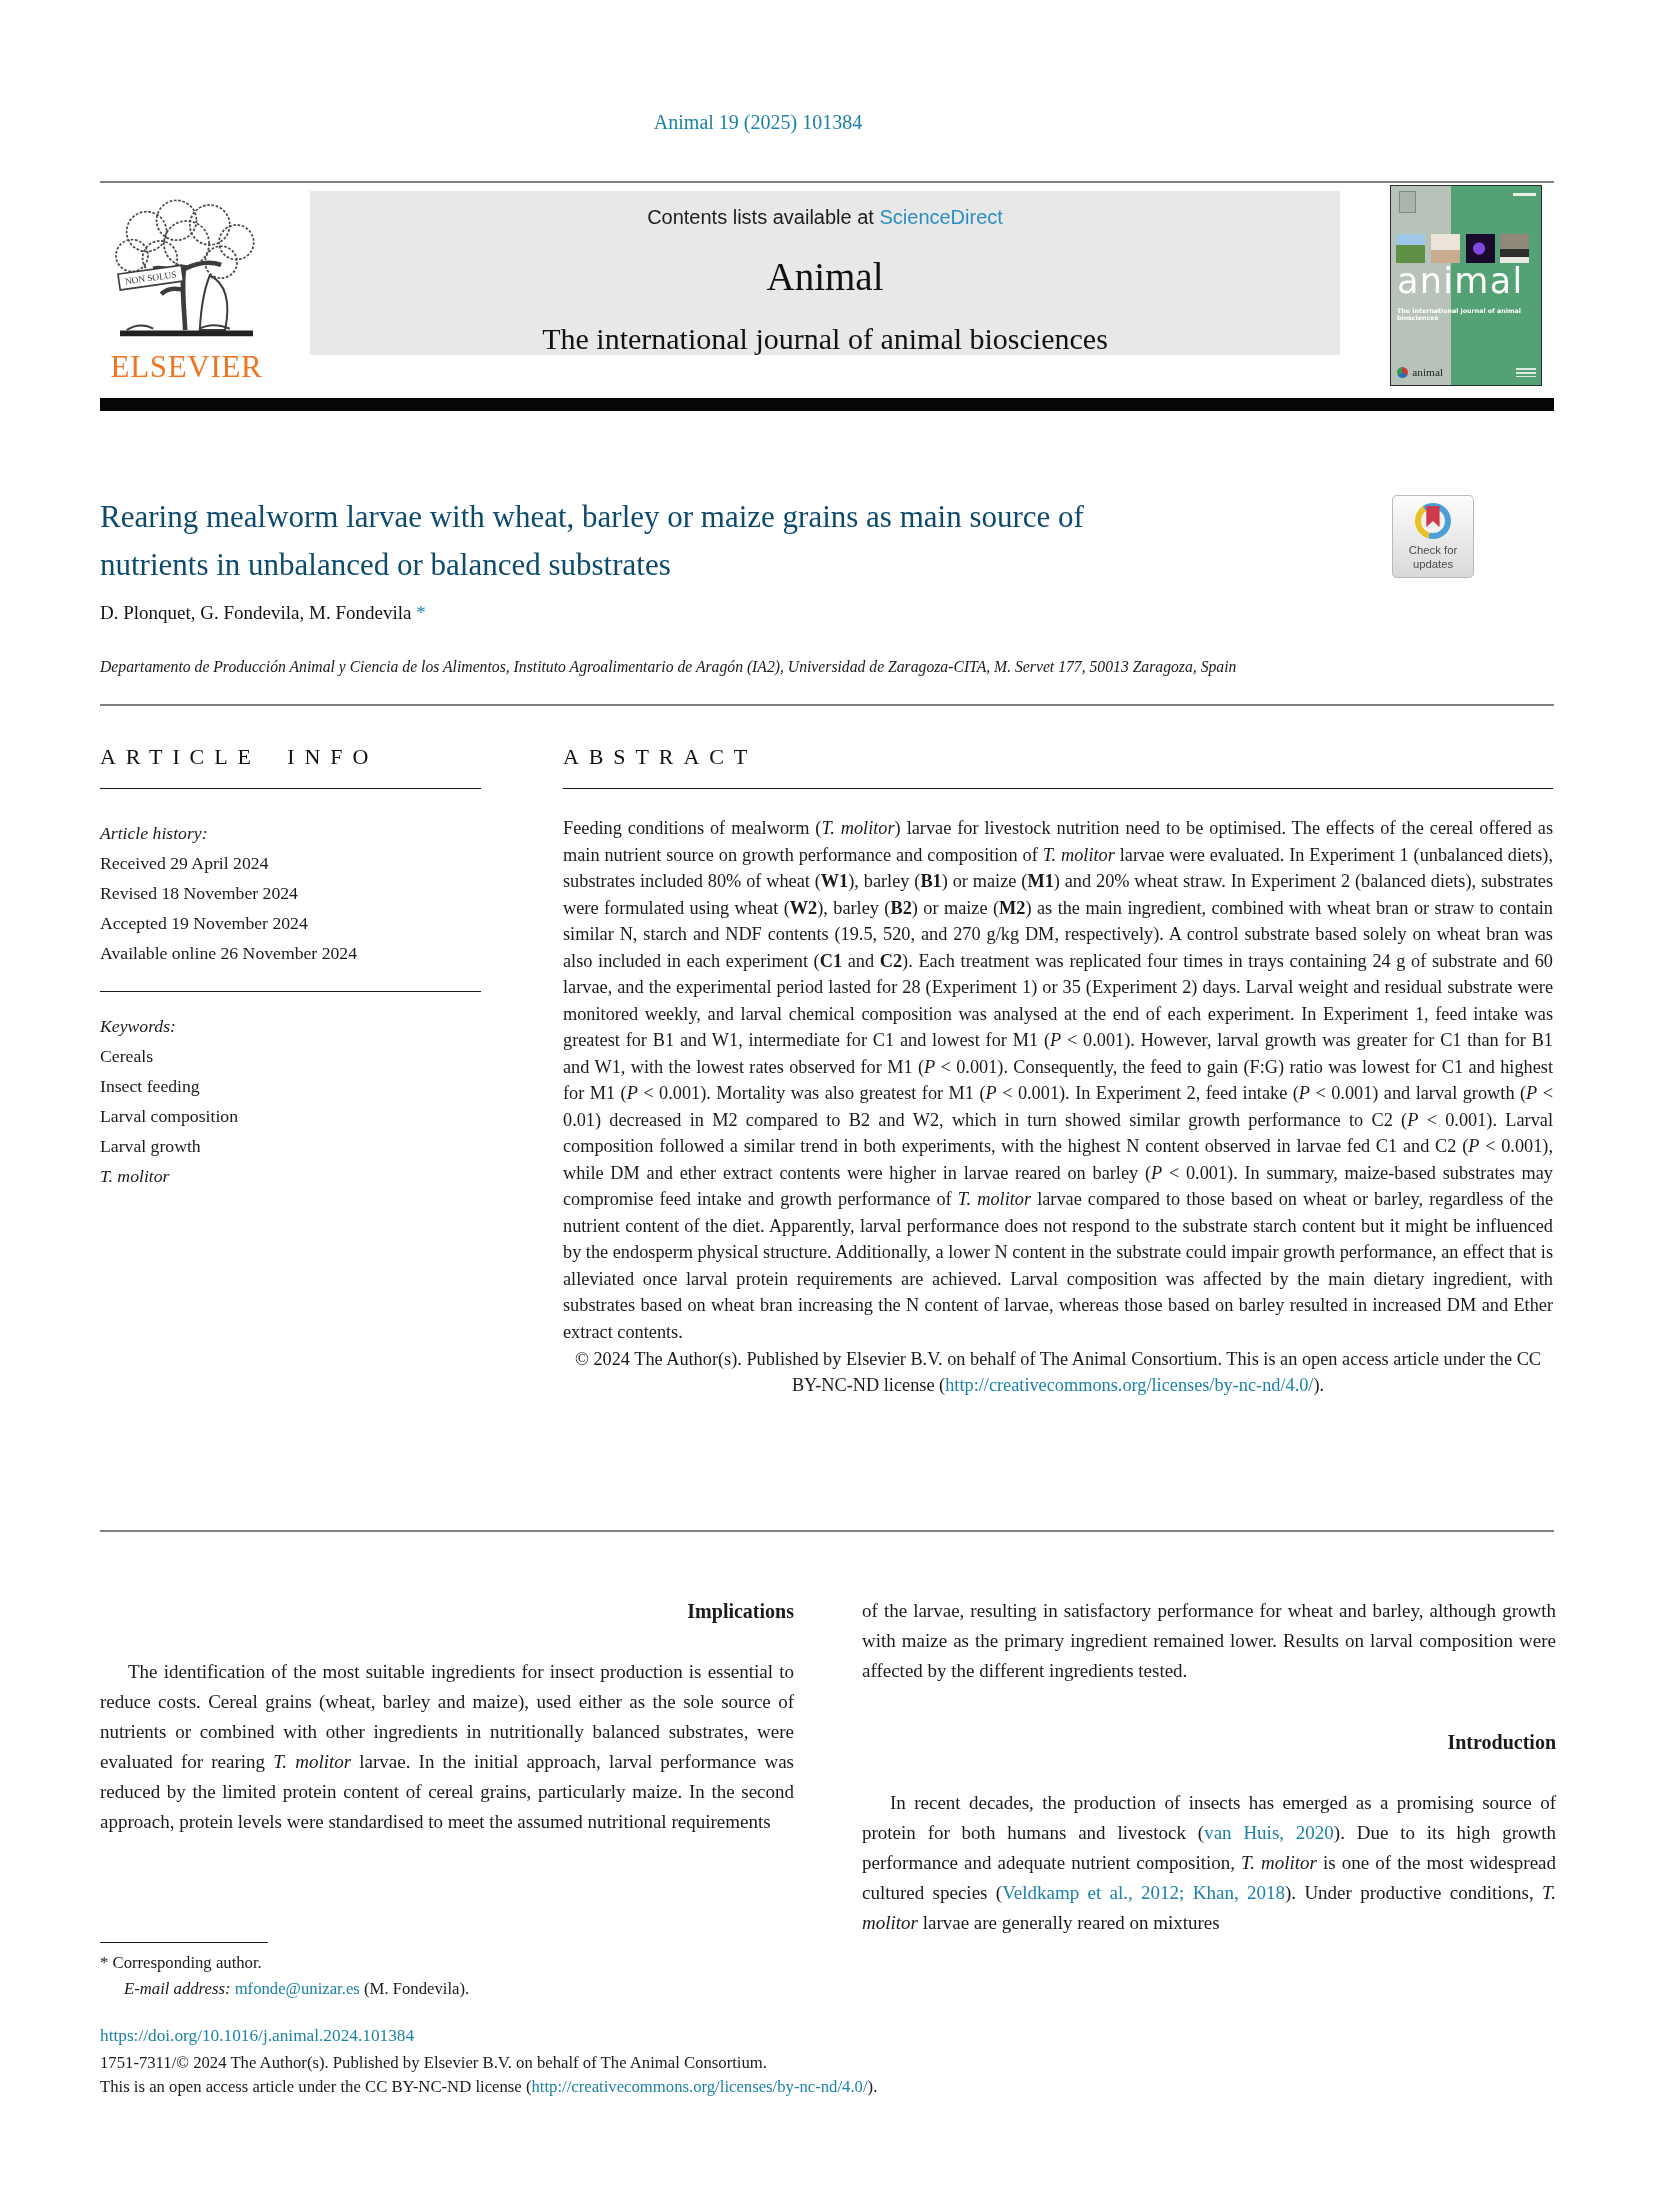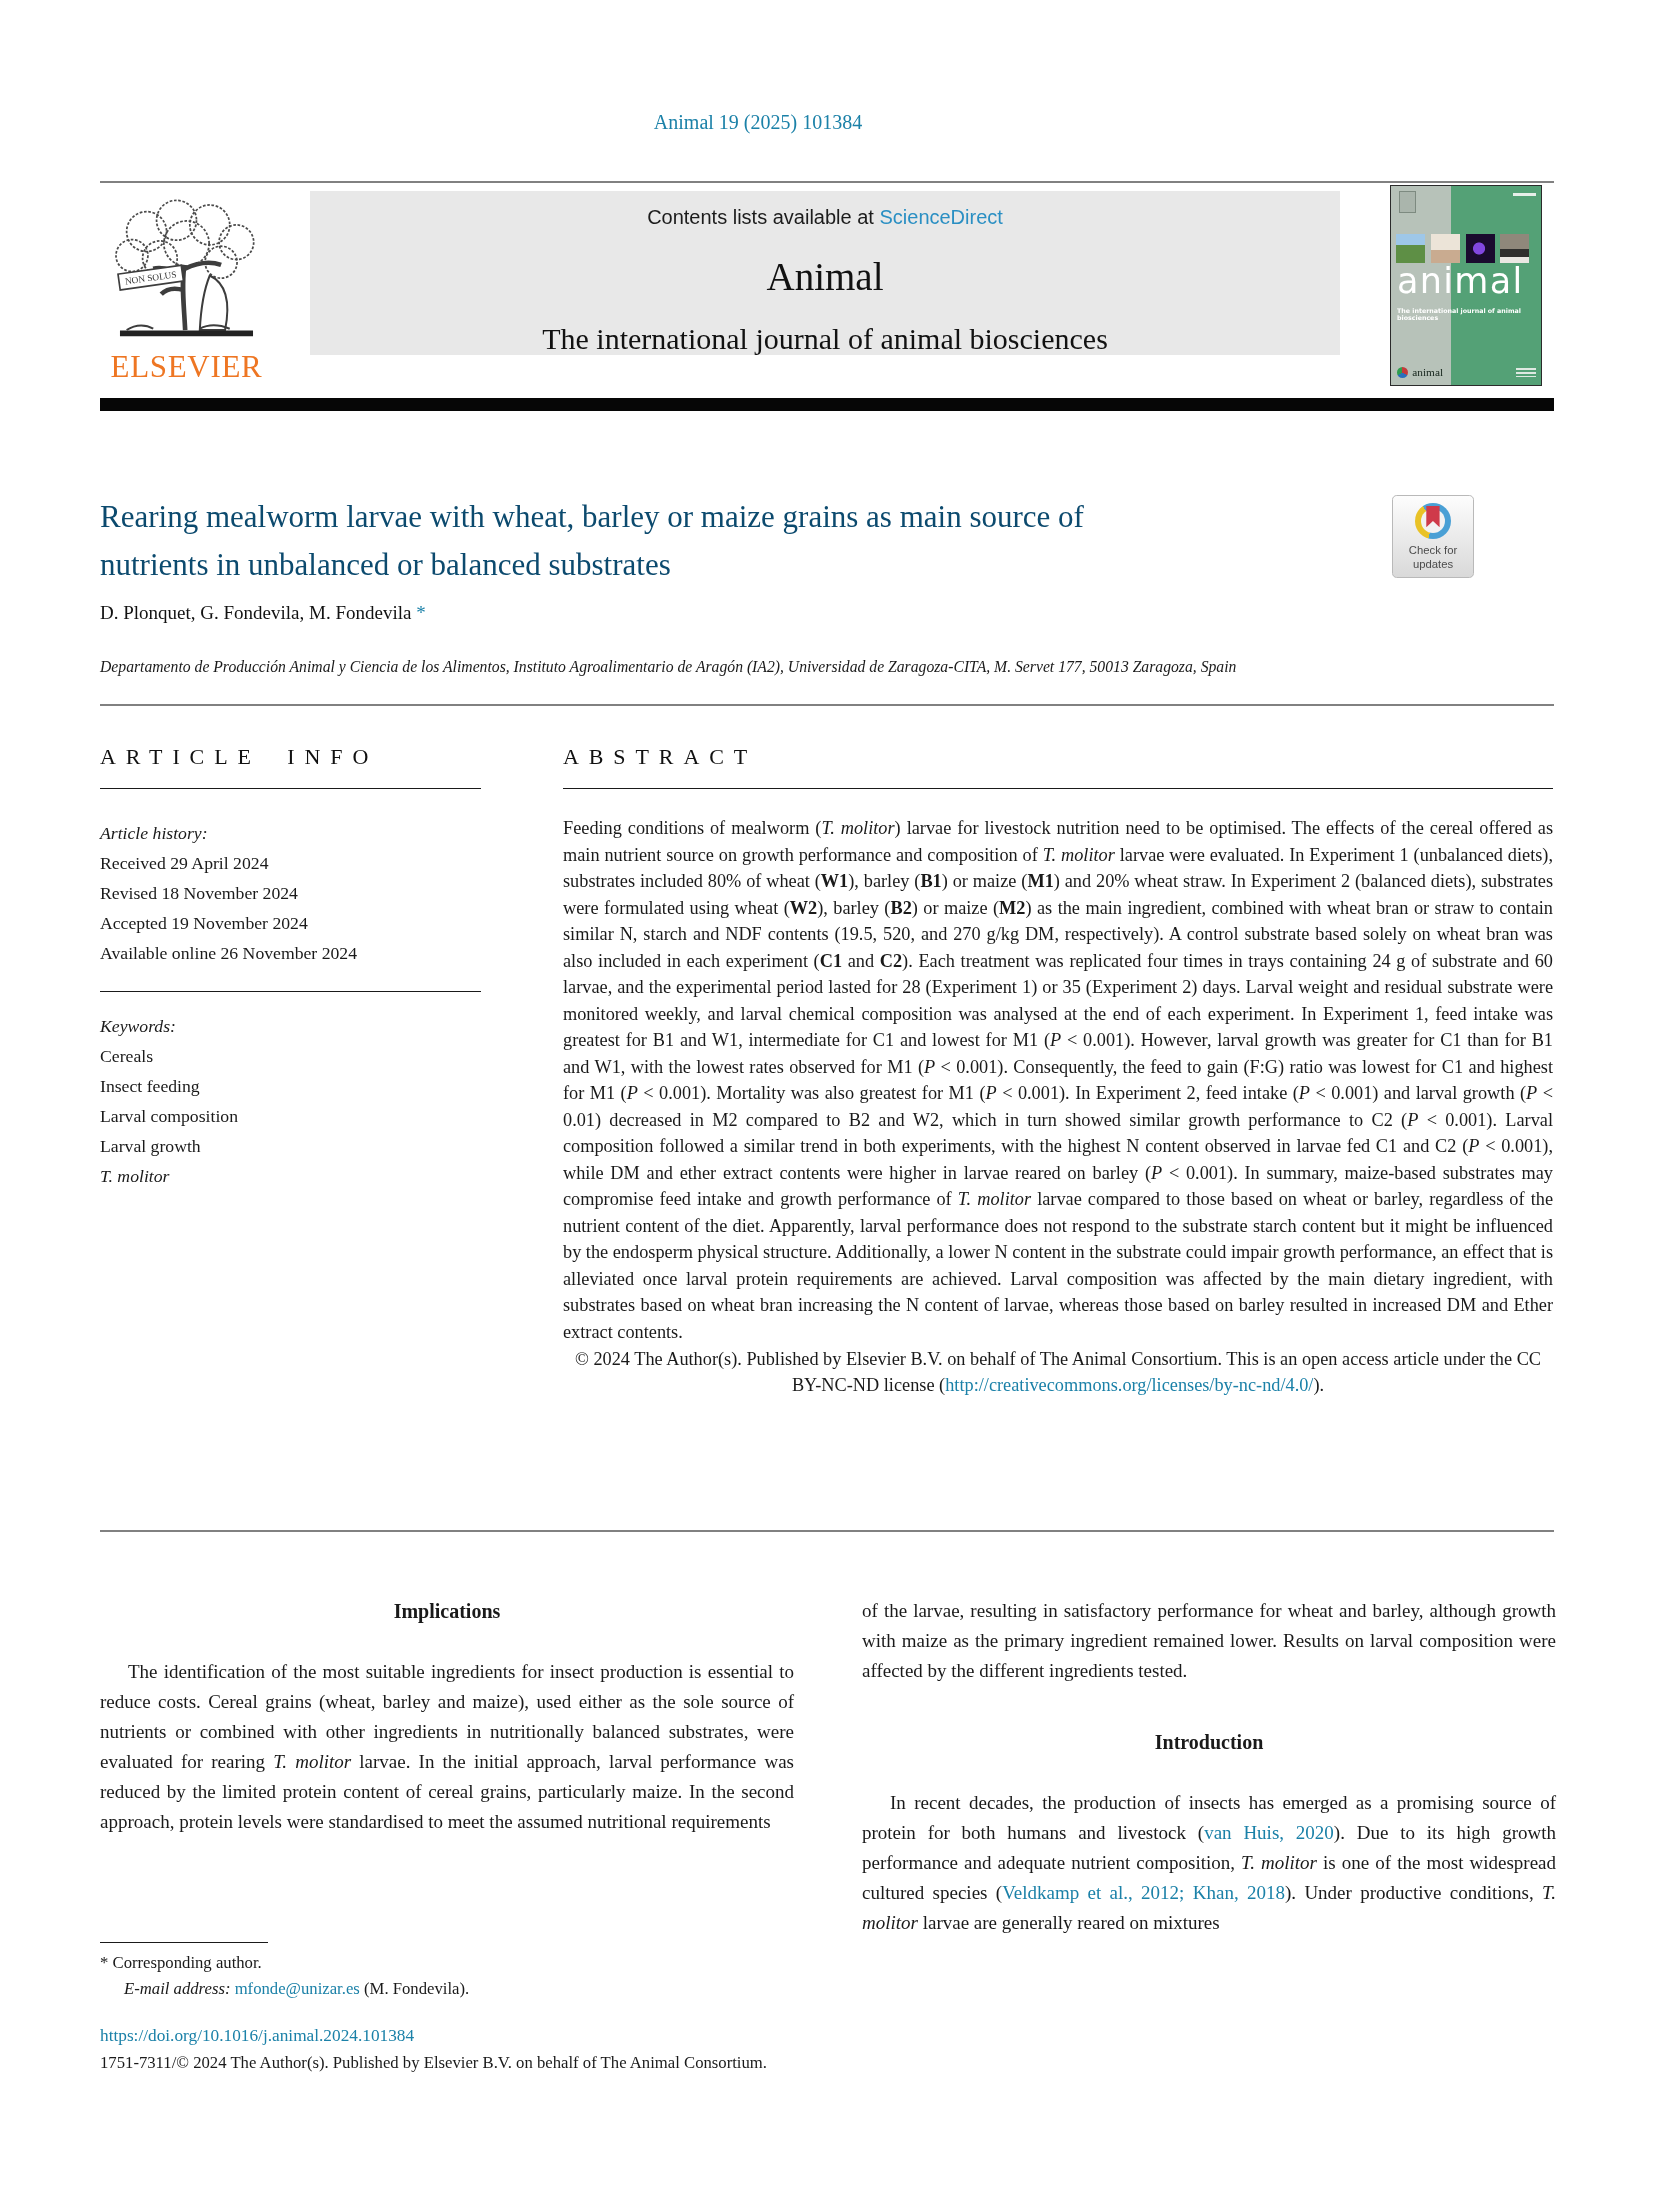--- a/index.html
+++ b/index.html
@@ -82,21 +82,21 @@
   .info-rule2{left:100px;top:991px;width:381px;height:1.3px;background:#1a1a1a;}
   .keywords{left:100px;top:1011px;width:400px;font-size:17.7px;line-height:30px;}
   .abstract-body{left:563px;top:815px;width:990px;font-size:18.3px;line-height:26.5px;text-align:justify;}
   .abstract-copyright{margin-top:0.7px;text-align:center;text-align-last:center;}
   .rule-mid{left:100px;top:1530px;width:1454px;height:2px;background:var(--rule-gray);}
 
   
   .col{width:694px;font-size:19px;line-height:30px;text-align:justify;}
   .col-left{left:100px;top:1596px;}
   .col-right{left:862px;top:1596px;}
-  .body-heading{font-size:20px;font-weight:bold;text-align:center;}
+  .body-heading{font-size:20px;font-weight:bold;text-align:right;}
   .col-left .body-heading{margin:0 0 31px 0;}
   .intro-heading{margin:41px 0 31px 0;}
   .indent{text-indent:28px;}
 
   
   .fn-rule{left:100px;top:1942px;width:168px;height:1.3px;background:#1a1a1a;}
   .fn-corr{left:100px;top:1953px;font-size:16.7px;}
   .fn-email{left:124px;top:1979px;font-size:16.7px;}
   .doi{left:100px;top:2026px;font-size:17.3px;color:var(--link);}
   .issn-line{left:100px;top:2053px;font-size:16.7px;}
@@ -210,15 +210,16 @@
     <h2 class="body-heading intro-heading">Introduction</h2>
     <p class="indent" style="margin:0;"><span>In recent decades, the production of insects has emerged as a promising source of protein for both humans and livestock (</span><span class="seg-link linkish">van Huis, 2020</span><span>). Due to its high growth performance and adequate nutrient composition, </span><span class="seg-i">T. molitor</span><span> is one of the most widespread cultured species (</span><span class="seg-link linkish">Veldkamp et al., 2012; Khan, 2018</span><span>). Under productive conditions, </span><span class="seg-i">T. molitor</span><span> larvae are generally reared on mixtures</span></p>
   </div>
 
   <div class="abs fn-rule"></div>
   <div class="abs fn-corr">* Corresponding author.</div>
   <div class="abs fn-email"><span class="seg-i">E-mail address: </span><span class="seg-link linkish">mfonde@unizar.es</span><span> (M. Fondevila).</span></div>
 
   <div class="abs doi linkish">https://doi.org/10.1016/j.animal.2024.101384</div>
   <div class="abs issn-line">1751-7311/© 2024 The Author(s). Published by Elsevier B.V. on behalf of The Animal Consortium.</div>
+  <div class="abs license-line"><span>This is an open access article under the CC BY-NC-ND license (</span><span class="seg-link linkish">http://creativecommons.org/licenses/by-nc-nd/4.0/</span><span>).</span></div>
 
 </div>
 
 
 </body></html>

